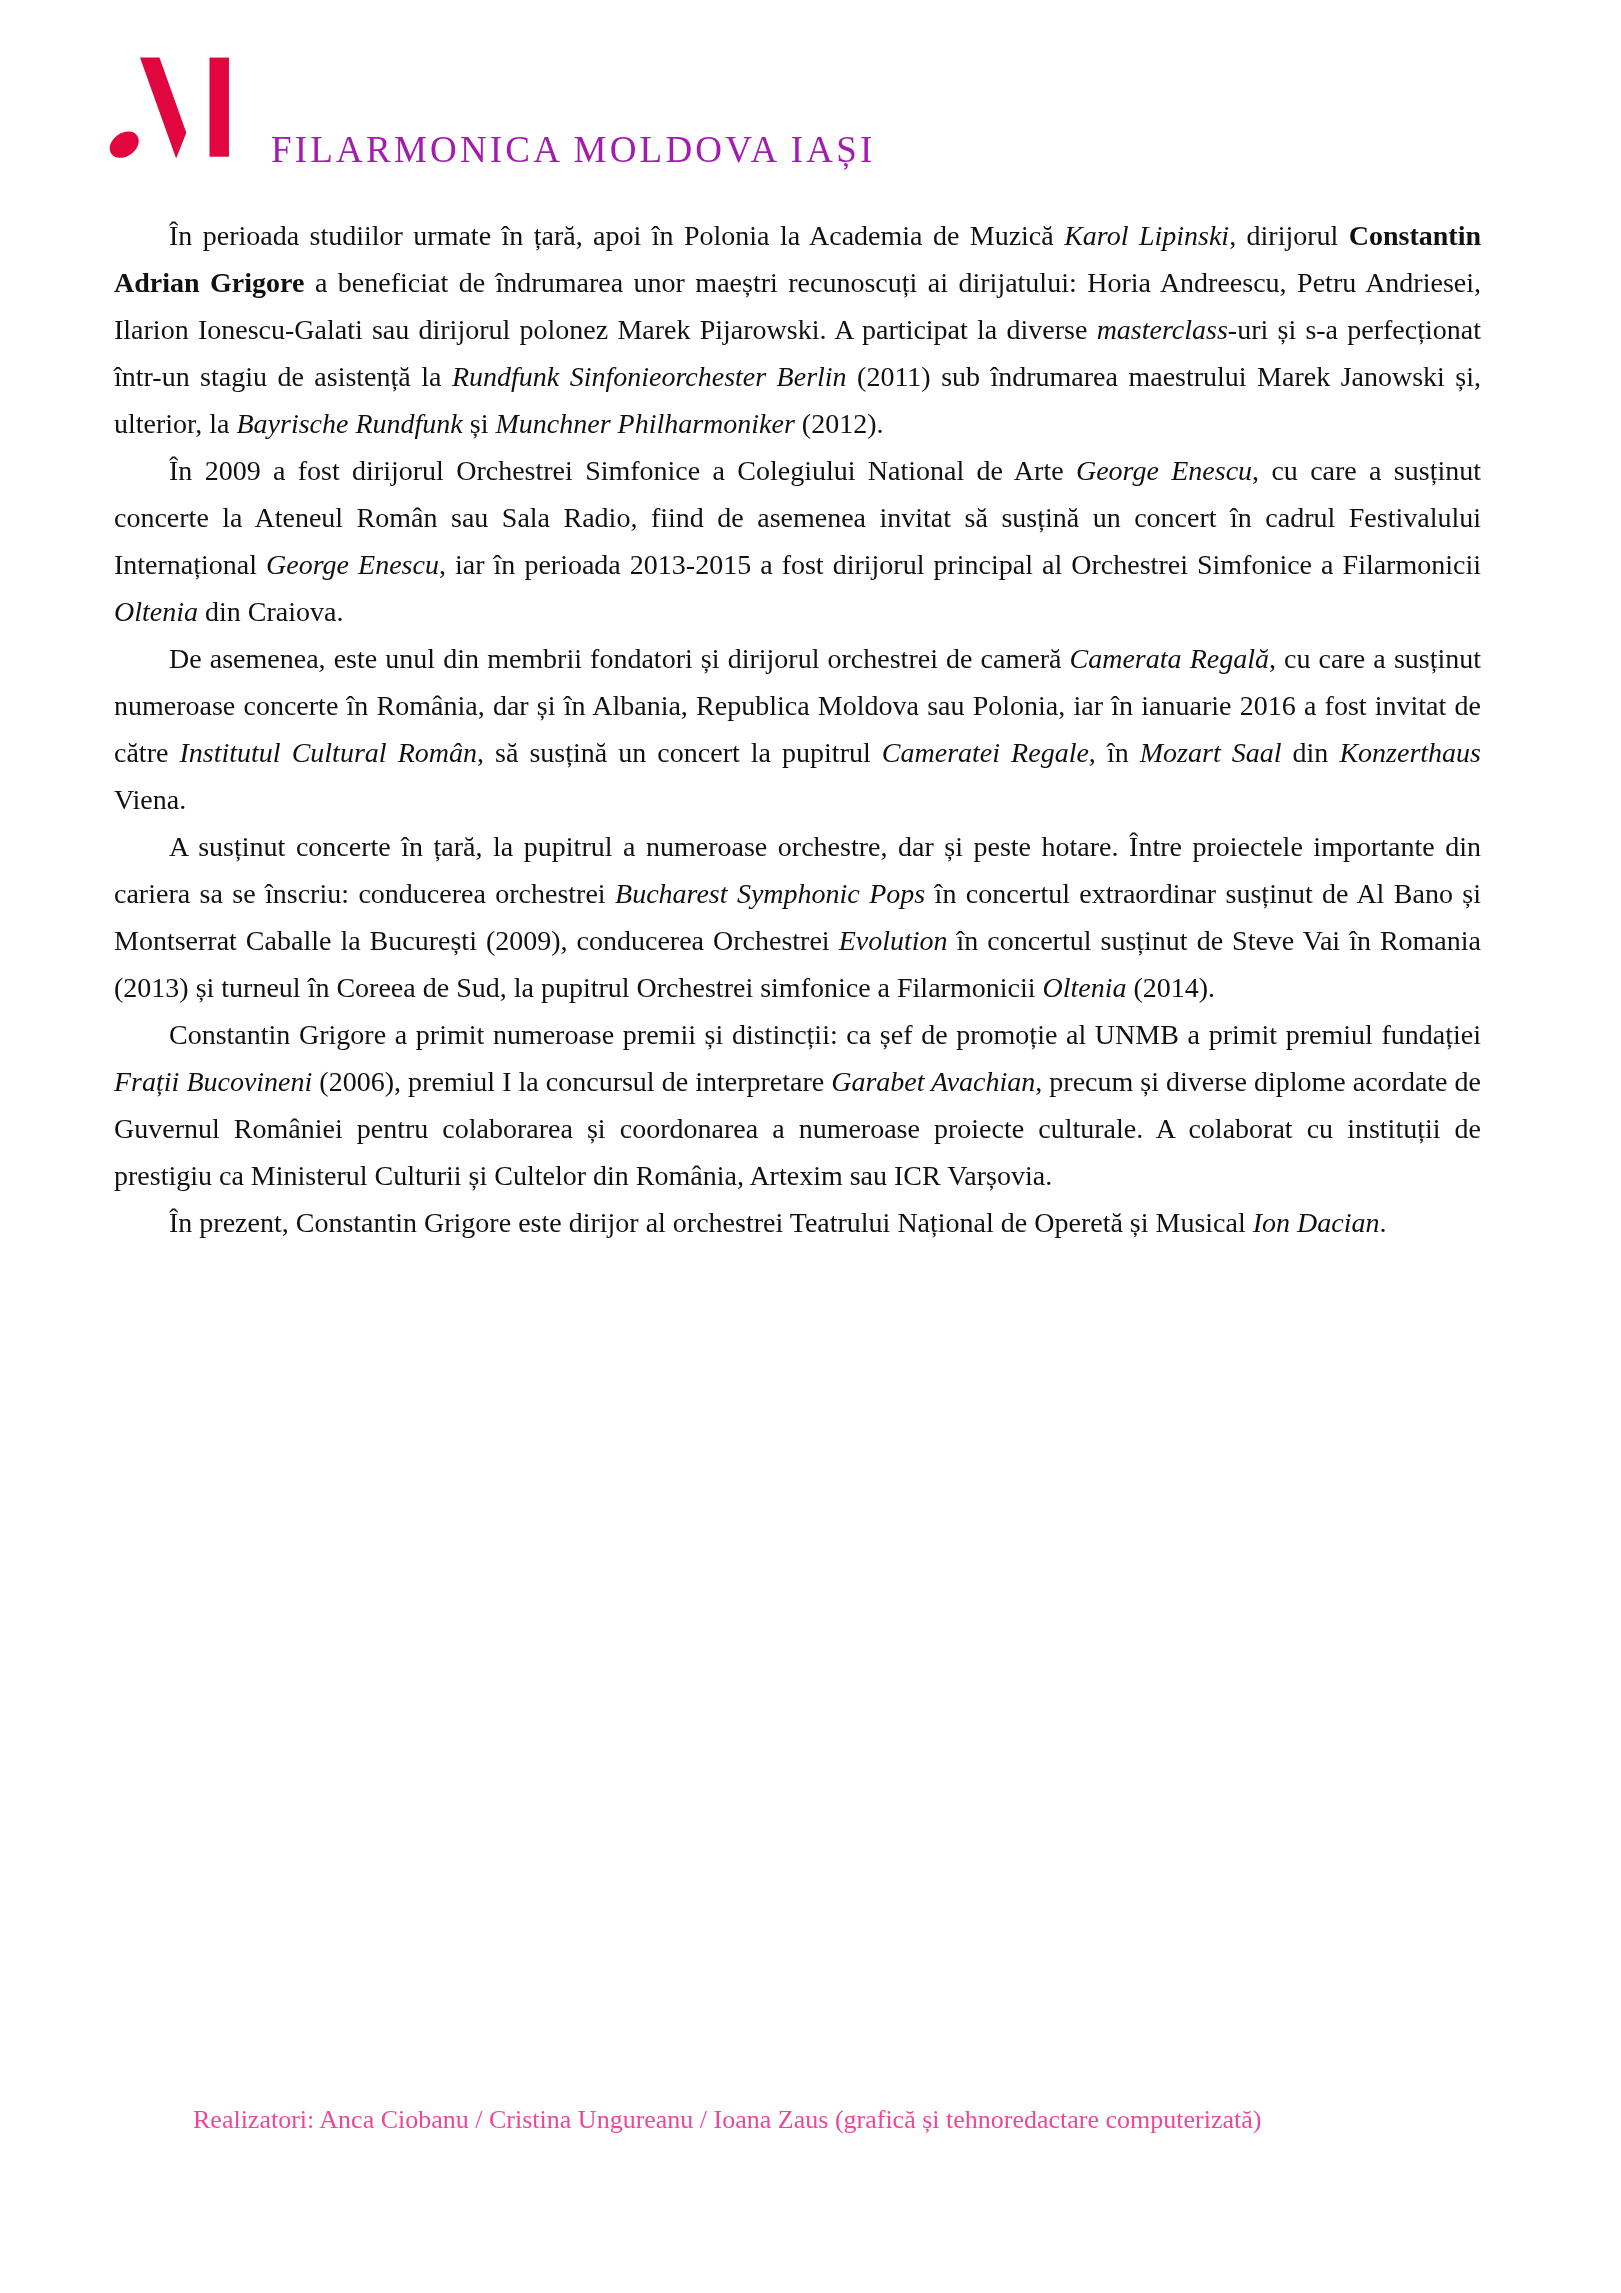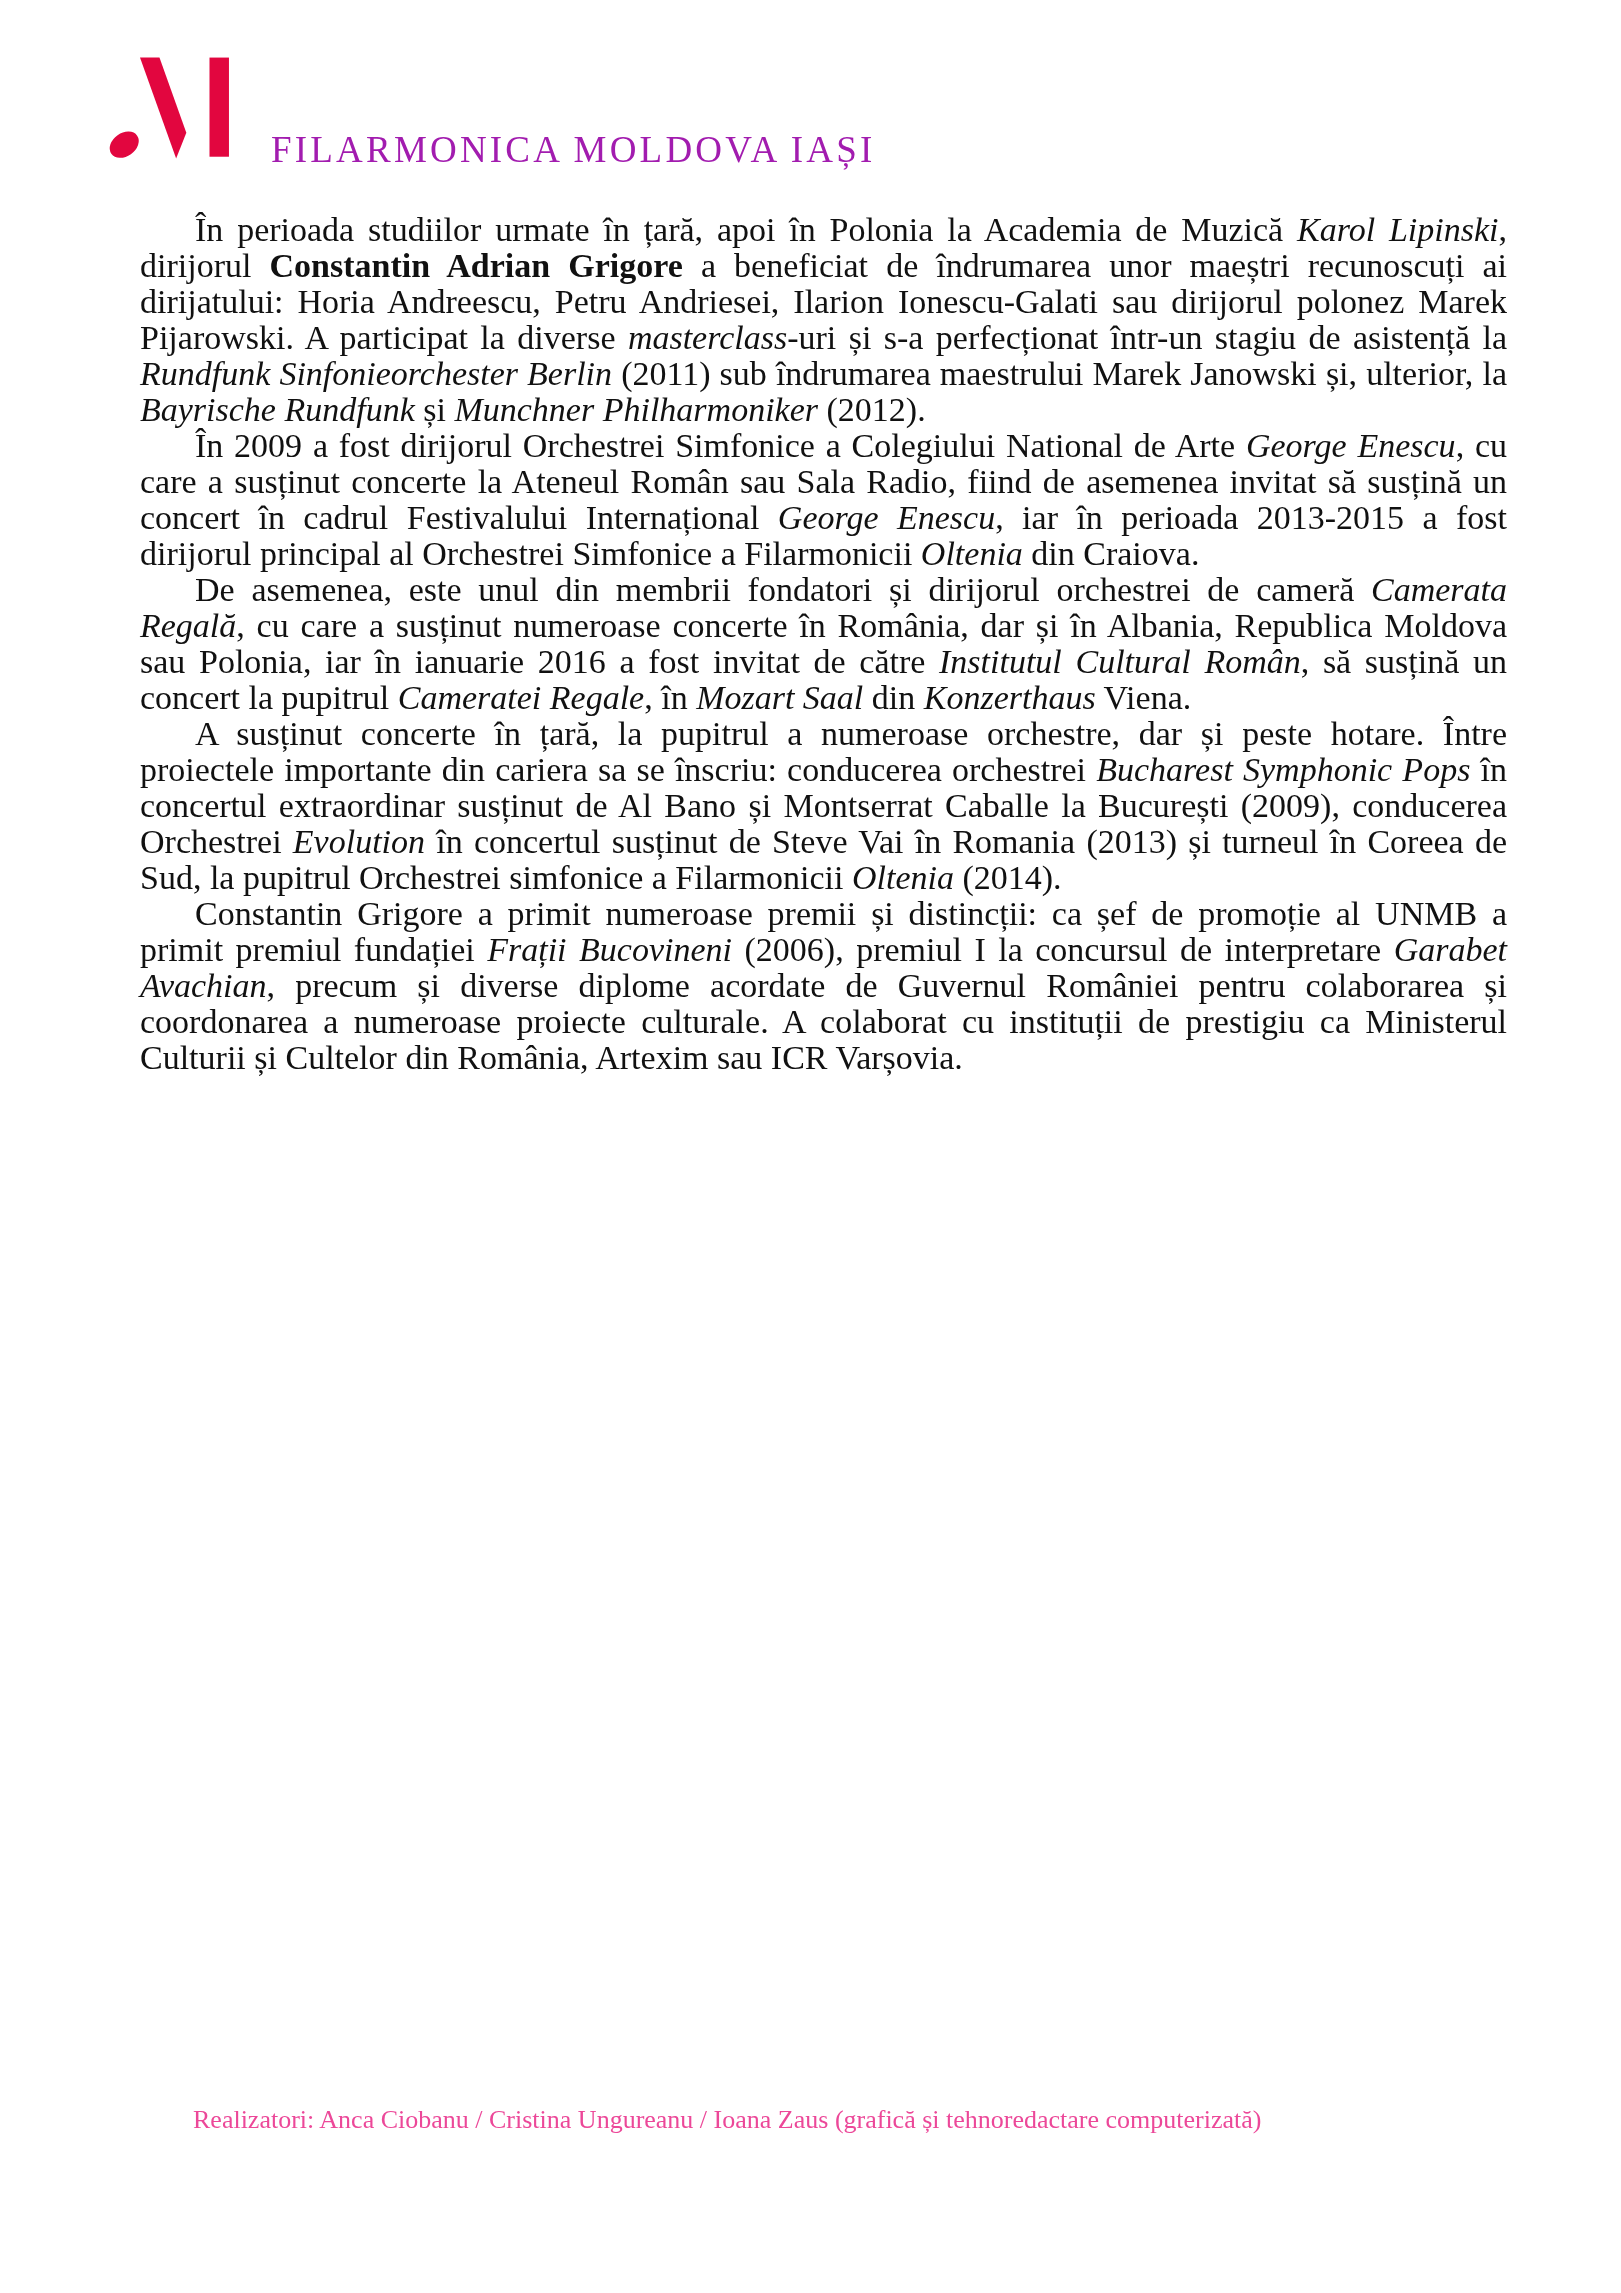--- a/index.html
+++ b/index.html
@@ -7,22 +7,22 @@
     width: 1621px; height: 2294px; position: relative; overflow: hidden;
     font-family: "Liberation Serif", "DejaVu Serif", serif; color: #111111;
   }
   .logo-mark { position: absolute; left: 102px; top: 51px; width: 139px; height: 116px; }
   .brand-name {
     position: absolute; left: 271px; top: 131px;
     font-family: "Liberation Serif", serif; font-size: 37px; line-height: 37px;
     letter-spacing: 3.2px; color: #a21caf; white-space: nowrap;
   }
   .body-text {
-    position: absolute; left: 140px; top: 212px; width: 1367px;
-    font-size: 34px; line-height: 36px; text-align: justify;
+    position: absolute; left: 114px; top: 212px; width: 1367px;
+    font-size: 28px; line-height: 47px; text-align: justify;
     hyphens: none;
   }
   .body-text p { margin: 0; text-indent: 55px; }
   .seg-i { font-style: italic; }
   .seg-b { font-weight: bold; }
   .footer {
     position: absolute; left: 193px; top: 2106px;
     font-size: 26px; line-height: 28px; color: #ec4899; white-space: nowrap;
   }
   .footer div { margin: 0; }
@@ -40,20 +40,21 @@
     </svg>
     <div class="brand-name">FILARMONICA MOLDOVA IAȘI</div>
   </header>
 
   <main class="body-text" id="body-text">
       <p><span class="seg-n">În perioada studiilor urmate în țară, apoi în Polonia la Academia de Muzică </span><span class="seg-i">Karol Lipinski</span><span class="seg-n">, dirijorul </span><span class="seg-b">Constantin Adrian Grigore</span><span class="seg-n"> a beneficiat de îndrumarea unor maeștri recunoscuți ai dirijatului: Horia Andreescu, Petru Andriesei, Ilarion Ionescu-Galati sau dirijorul polonez Marek Pijarowski. A participat la diverse </span><span class="seg-i">masterclass</span><span class="seg-n">-uri și s-a perfecționat într-un stagiu de asistență la </span><span class="seg-i">Rundfunk Sinfonieorchester Berlin</span><span class="seg-n"> (2011) sub îndrumarea maestrului Marek Janowski și, ulterior, la </span><span class="seg-i">Bayrische Rundfunk</span><span class="seg-n"> și </span><span class="seg-i">Munchner Philharmoniker</span><span class="seg-n"> (2012).</span></p>
       <p><span class="seg-n">În 2009 a fost dirijorul Orchestrei Simfonice a Colegiului National de Arte </span><span class="seg-i">George Enescu</span><span class="seg-n">, cu care a susținut concerte la Ateneul Român sau Sala Radio, fiind de asemenea invitat să susțină un concert în cadrul Festivalului Internațional </span><span class="seg-i">George Enescu</span><span class="seg-n">, iar în perioada 2013-2015 a fost dirijorul principal al Orchestrei Simfonice a Filarmonicii </span><span class="seg-i">Oltenia</span><span class="seg-n"> din Craiova.</span></p>
       <p><span class="seg-n">De asemenea, este unul din membrii fondatori și dirijorul orchestrei de cameră </span><span class="seg-i">Camerata Regală</span><span class="seg-n">, cu care a susținut numeroase concerte în România, dar și în Albania, Republica Moldova sau Polonia, iar în ianuarie 2016 a fost invitat de către </span><span class="seg-i">Institutul Cultural Român</span><span class="seg-n">, să susțină un concert la pupitrul </span><span class="seg-i">Cameratei Regale</span><span class="seg-n">, în </span><span class="seg-i">Mozart Saal</span><span class="seg-n"> din </span><span class="seg-i">Konzerthaus</span><span class="seg-n"> Viena.</span></p>
       <p><span class="seg-n">A susținut concerte în țară, la pupitrul a numeroase orchestre, dar și peste hotare. Între proiectele importante din cariera sa se înscriu: conducerea orchestrei </span><span class="seg-i">Bucharest Symphonic Pops</span><span class="seg-n"> în concertul extraordinar susținut de Al Bano și Montserrat Caballe la București (2009), conducerea Orchestrei </span><span class="seg-i">Evolution</span><span class="seg-n"> în concertul susținut de Steve Vai în Romania (2013) și turneul în Coreea de Sud, la pupitrul Orchestrei simfonice a Filarmonicii </span><span class="seg-i">Oltenia</span><span class="seg-n"> (2014).</span></p>
       <p><span class="seg-n">Constantin Grigore a primit numeroase premii și distincții: ca șef de promoție al UNMB a primit premiul fundației </span><span class="seg-i">Frații Bucovineni</span><span class="seg-n"> (2006), premiul I la concursul de interpretare </span><span class="seg-i">Garabet Avachian</span><span class="seg-n">, precum și diverse diplome acordate de Guvernul României pentru colaborarea și coordonarea a numeroase proiecte culturale. A colaborat cu instituții de prestigiu ca Ministerul Culturii și Cultelor din România, Artexim sau ICR Varșovia.</span></p>
+      <p><span class="seg-n">În prezent, Constantin Grigore este dirijor al orchestrei Teatrului Național de Operetă și Musical </span><span class="seg-i">Ion Dacian</span><span class="seg-n">.</span></p>
     </main>
 
   <footer class="footer">
     <div>Realizatori: Anca Ciobanu / Cristina Ungureanu / Ioana Zaus (grafică și tehnoredactare computerizată)</div>
   </footer>
 
 </div>
 
 
 </body></html>

